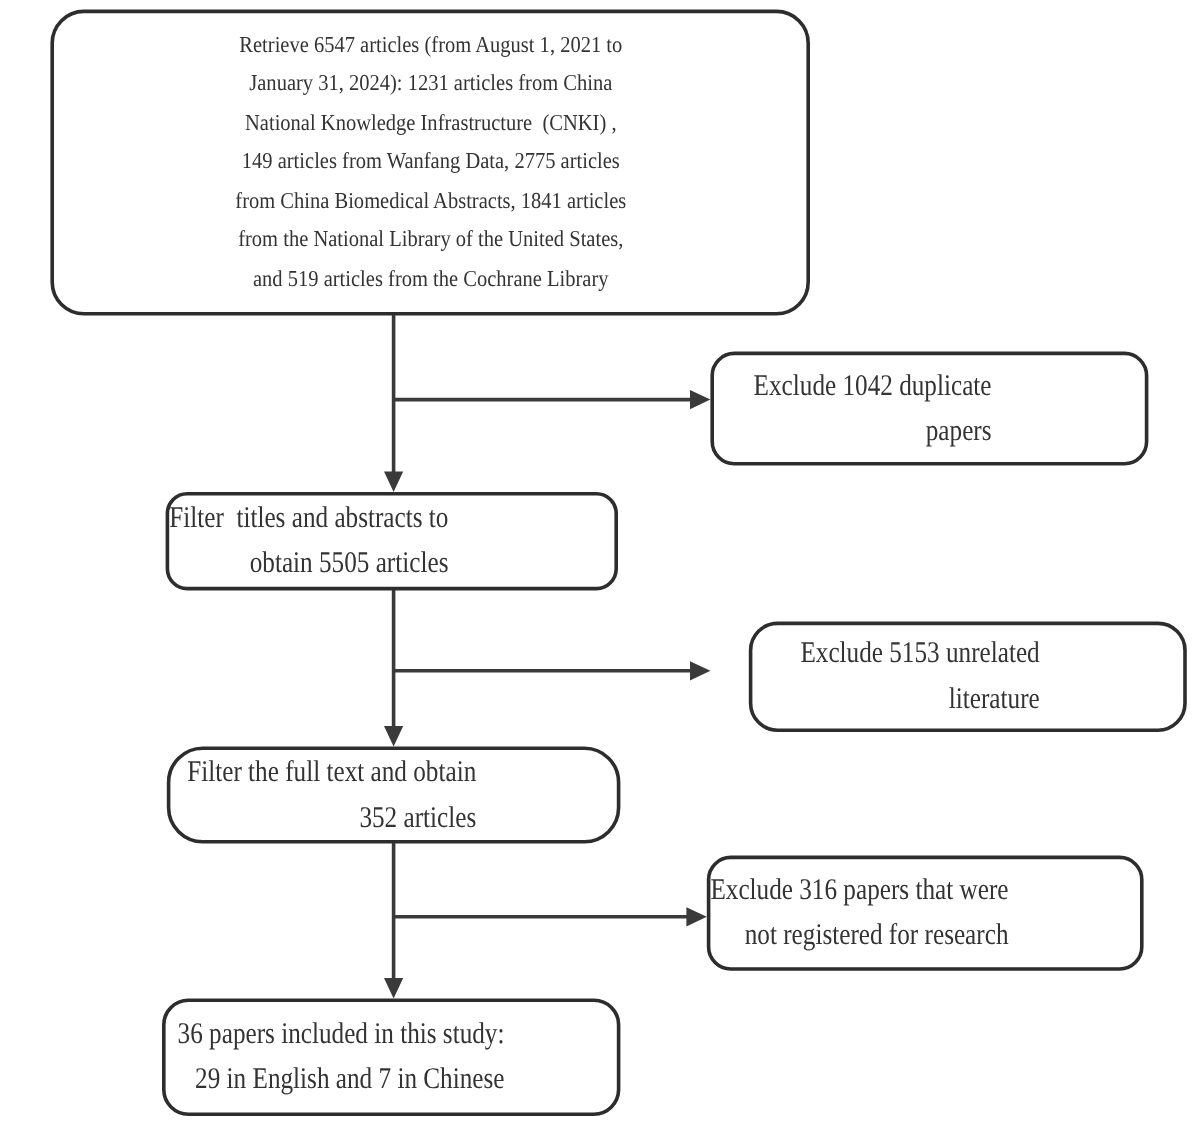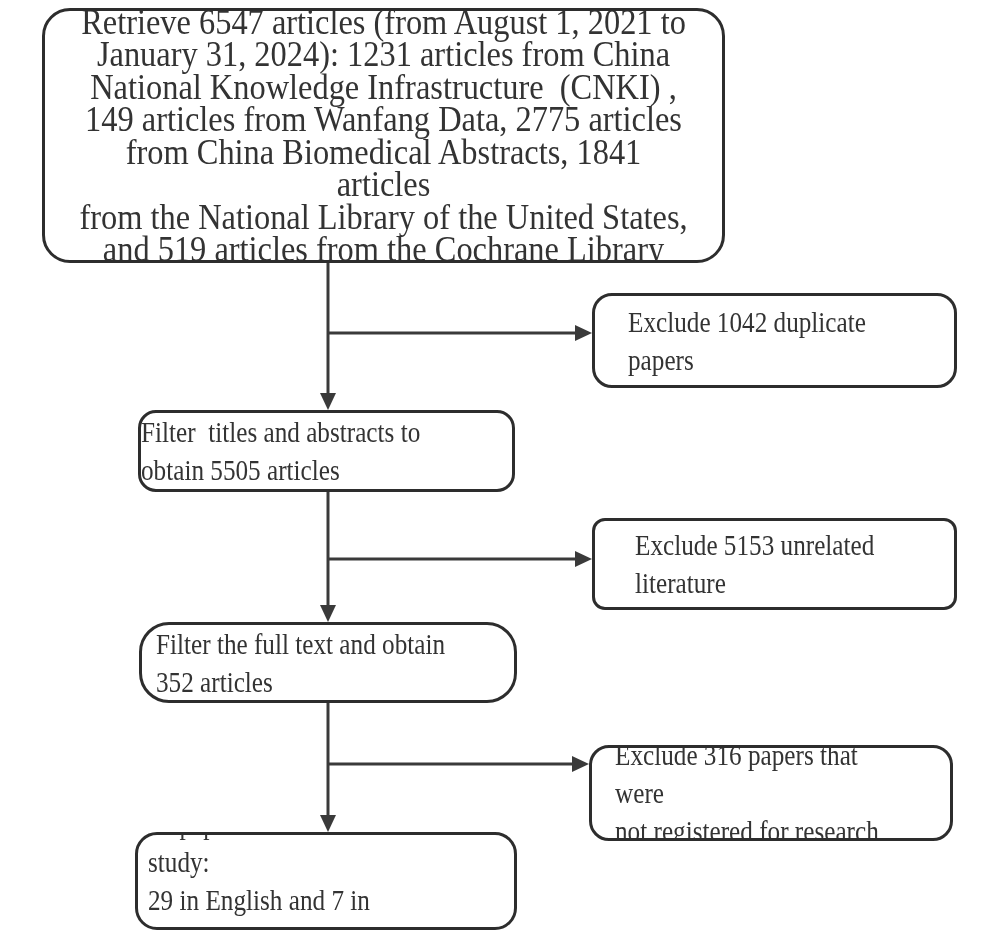--- a/index.html
+++ b/index.html
@@ -33,41 +33,41 @@
     white-space: pre-wrap;
     overflow: hidden;
   }
   .node .txt {
     display: block;
     white-space: pre-wrap;
   }
   
   .node-retrieve {
     left: 42px; top: 8px;
-    width: 683px; height: 255px;
+    width: 633px; height: 255px;
     border-radius: 28px;
     justify-content: center;
     text-align: center;
-    font-size: 36px;
+    font-size: 19px;
     line-height: 32.5px;
   }
   .node-retrieve .txt { transform: scaleX(0.90); transform-origin: 50% 50%; }
   
   .node-body {
-    font-size: 30px;
+    font-size: 25px;
     line-height: 38px;
-    text-align: left;
+    text-align: right;
   }
   .node-body .txt { transform: scaleX(0.84); transform-origin: 0 50%; }
   .node-filter-titles      { left: 138px; top: 410px; width: 377px; height: 82px; border-radius: 18px; }
   .node-filter-fulltext    { left: 139px; top: 622px; width: 378px; height: 81px; border-radius: 30px; padding-left: 14px; }
   .node-included           { left: 135px; top: 832px; width: 382px; height: 98px; border-radius: 22px; padding-left: 10px; }
   .node-exclude-duplicates { left: 592px; top: 293px; width: 365px; height: 95px; border-radius: 20px; padding-left: 33px; }
-  .node-exclude-unrelated  { left: 592px; top: 518px; width: 365px; height: 92px; border-radius: 13px; padding-left: 40px; }
-  .node-exclude-unregistered { left: 589px; top: 713px; width: 364px; height: 96px; border-radius: 20px; padding-left: 23px; margin-top: 32px; }
+  .node-exclude-unrelated  { left: 624px; top: 518px; width: 365px; height: 92px; border-radius: 24px; padding-left: 40px; }
+  .node-exclude-unregistered { left: 589px; top: 713px; width: 364px; height: 96px; border-radius: 20px; padding-left: 0; }
   .edge-line { stroke: #3a3a3a; stroke-width: 3; fill: none; }
   .edge-head { fill: #3a3a3a; stroke: none; }
 </style>
 </head>
 <body>
 
 <div class="canvas">
 
   <svg class="connectors" viewBox="0 0 1000 946" xmlns="http://www.w3.org/2000/svg">
 

